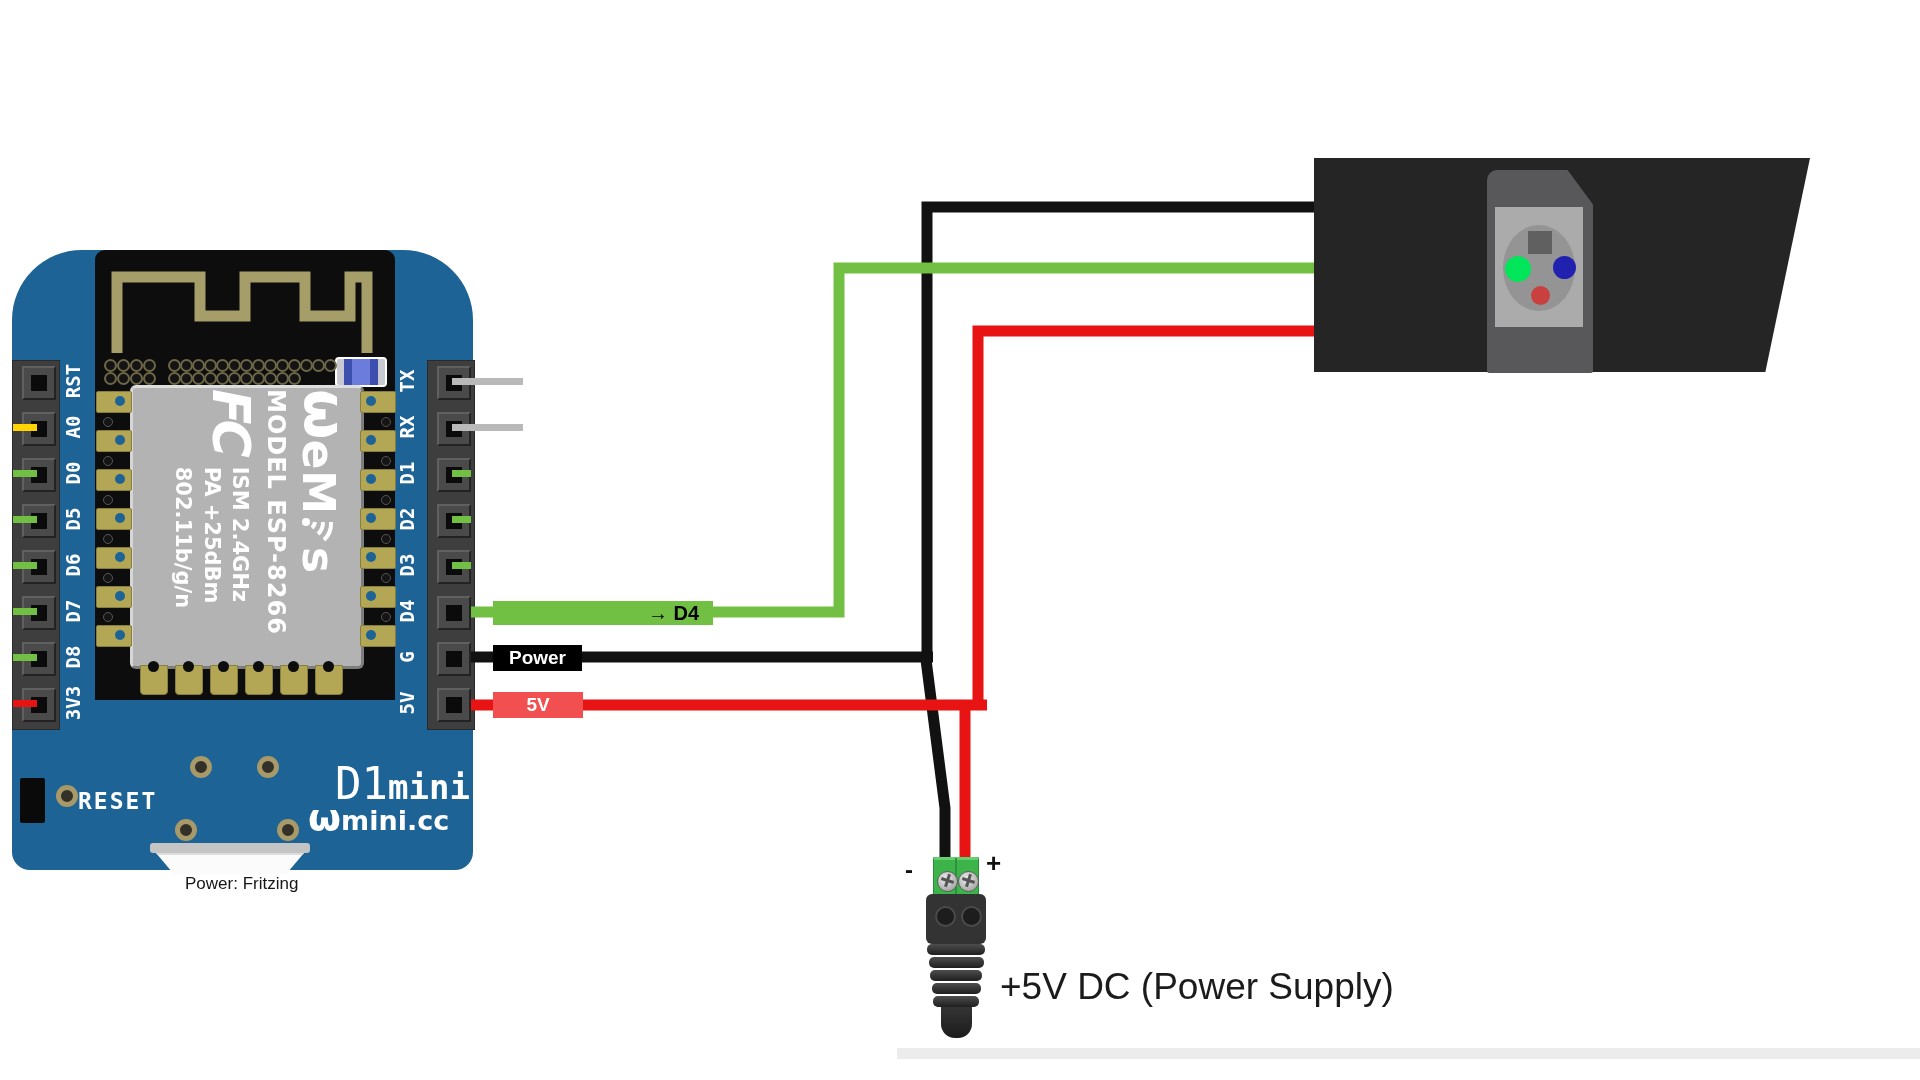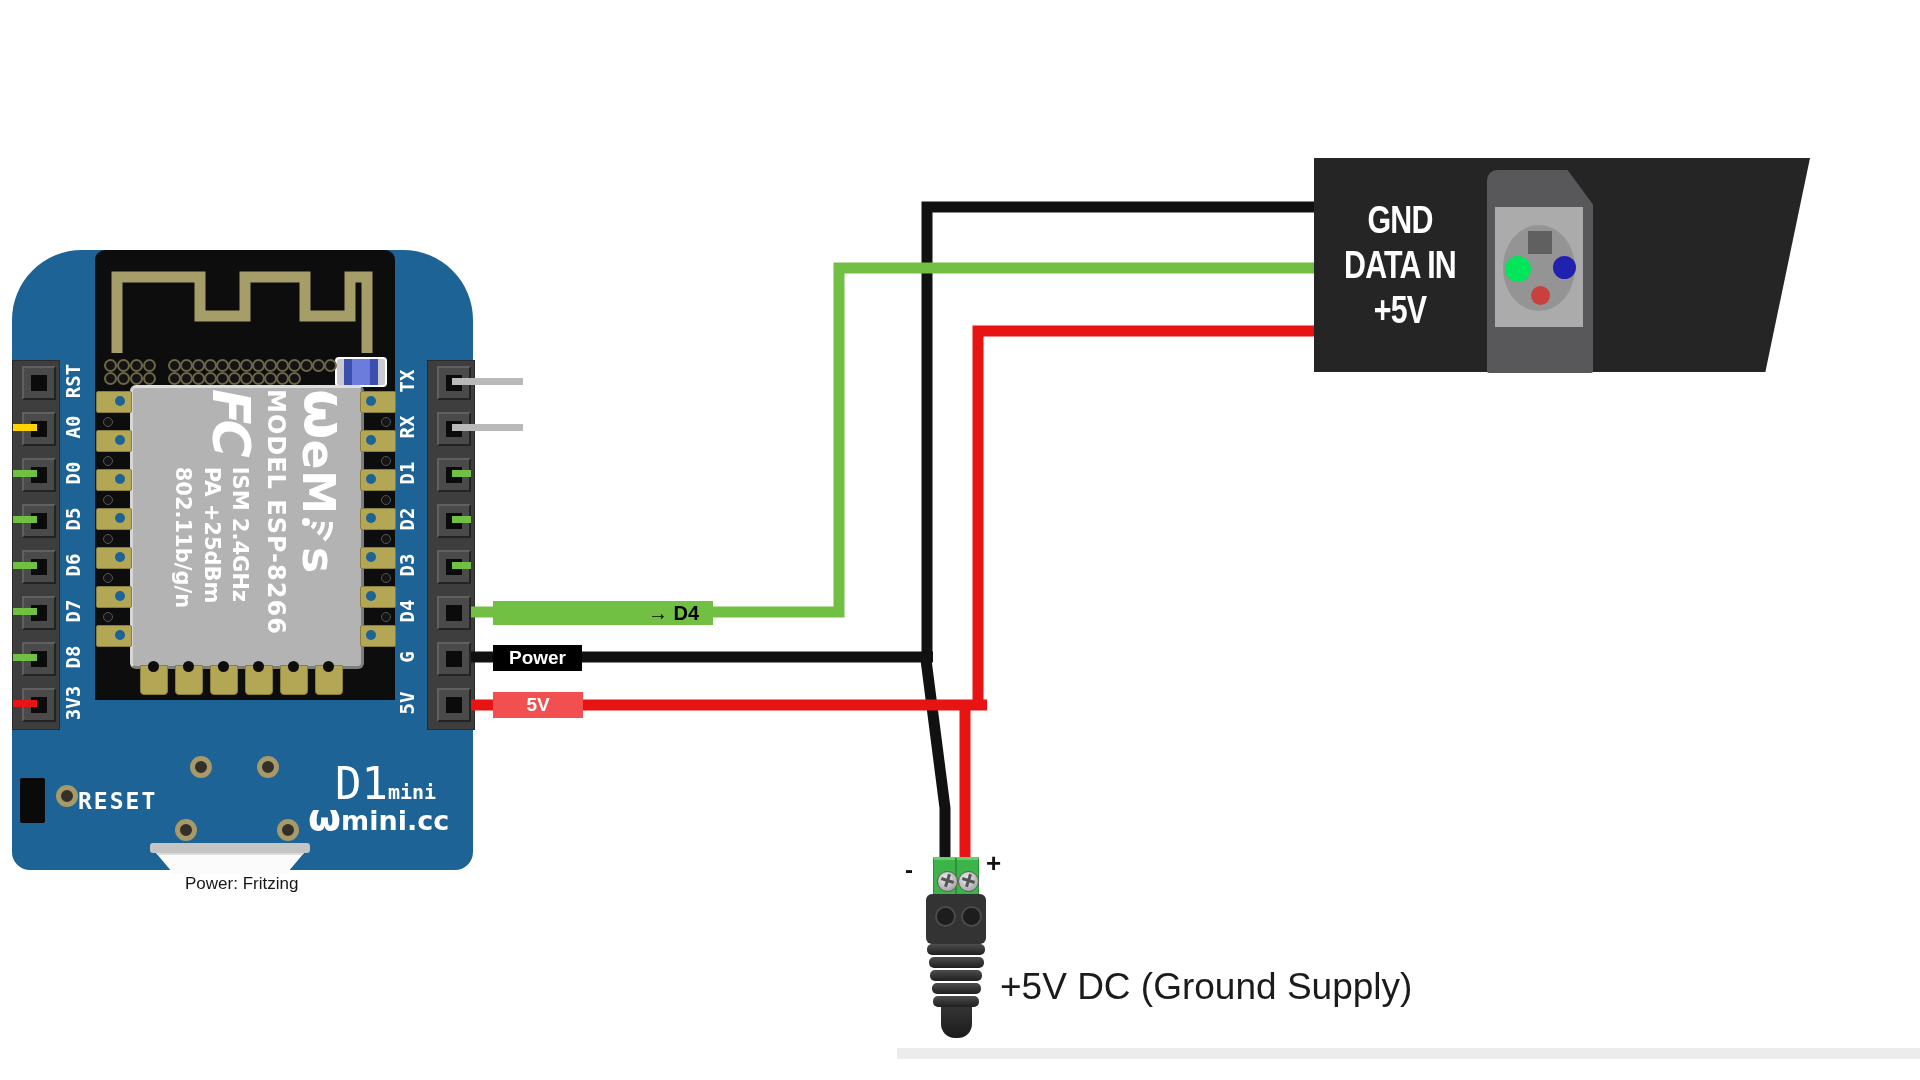--- a/index.html
+++ b/index.html
@@ -46,21 +46,21 @@
   .via{position:absolute;width:8px;height:8px;border-radius:50%;background:#151515;border:1px solid #555;}
   .bpad{position:absolute;width:26px;height:28px;background:#b3a655;border:1px solid #887e3e;border-radius:0 0 4px 4px;}
   .bnotch{position:absolute;left:7px;top:-5px;width:11px;height:11px;border-radius:50%;background:#0d0d0d;}
   .hole{position:absolute;width:12px;height:12px;border-radius:50%;background:#33302a;border:5px solid #a89968;}
   #reset-btn{left:20px;top:778px;width:25px;height:45px;background:#0a0a0a;border-radius:2px;}
   #reset-label{left:78px;top:788px;color:#fff;font-family:"DejaVu Sans Mono",monospace;
                font-size:23px;font-weight:bold;letter-spacing:2px;}
   #board-name{left:335px;top:758px;color:#fff;display:flex;align-items:baseline;
               font-family:"DejaVu Sans Mono",monospace;}
   #board-name .big{font-size:44px;font-weight:normal;}
-  #board-name .small{font-size:20px;font-weight:bold;}
+  #board-name .small{font-size:34px;font-weight:bold;}
   #board-site{left:308px;top:798px;color:#fff;display:flex;align-items:baseline;
               font-family:"DejaVu Sans",sans-serif;font-weight:bold;}
   #board-site .omega{font-size:38px;line-height:1;}
   #board-site .rest{font-size:27px;}
   #usb-bar{left:150px;top:843px;width:160px;height:10px;background:#c4c4c4;border-radius:3px;}
   #usb-body{left:156px;top:853px;width:148px;height:19px;background:#fbfbfb;
             clip-path:polygon(0 0,100% 0,88% 100%,12% 100%);border-top:2px solid #dcdcdc;}
   #source-note{left:185px;top:874px;color:#161616;font-size:17px;}
 
   
@@ -174,25 +174,20 @@
       <polyline points="452,705 987,705"></polyline>
       <polyline points="965,702 965,860"></polyline>
     </g>
   </svg>
 
   <div class="abs" id="d4-box">→  D4</div>
   <div class="abs" id="ground-box">Power</div>
   <div class="abs" id="fivev-box">5V</div>
 
   <div class="abs" id="led-block"></div>
-  <div class="abs" id="led-text">
-    <div>GND</div>
-    <div>DATA IN</div>
-    <div>+5V</div>
-  </div>
   <div class="abs" id="xlr-strip"></div>
   <div class="abs" id="xlr-panel"></div>
   <div class="abs" id="xlr-oval"></div>
   <div class="abs" id="xlr-key"></div>
   <div class="abs xlr-dot" style="left:1505px;top:256px;width:26px;height:26px;background:#00e55a;"></div>
   <div class="abs xlr-dot" style="left:1553px;top:256px;width:23px;height:23px;background:#2121b0;"></div>
   <div class="abs xlr-dot" style="left:1531px;top:286px;width:19px;height:19px;background:#c8413f;"></div>
 
   <div class="abs" id="ps-terminal"></div>
   <div class="abs" id="ps-term-div"></div>
@@ -204,21 +199,21 @@
       <div class="scr-v"></div>
       <div class="scr-h"></div>
     </div>
   <div class="abs" id="ps-minus">-</div>
   <div class="abs" id="ps-plus">+</div>
   <div class="abs" id="ps-body"></div>
   <div class="abs ps-ind" style="left:935px;top:906px;"></div>
   <div class="abs ps-ind" style="left:961px;top:906px;"></div>
   <div id="ribs-layer"></div>
   <div class="abs" id="ps-tip"></div>
-  <div class="abs" id="ps-caption">+5V DC (Ground Supply)</div>
+  <div class="abs" id="ps-caption">+5V DC (Power Supply)</div>
   <div class="abs" id="bottom-band"></div>
 
 <div class="socket" style="position:absolute;left:22px;top:366px;">
       <div class="pinsq"></div>
     </div>
     <div class="socket" style="position:absolute;left:437px;top:366px;">
       <div class="pinsq"></div>
     </div>
     <div class="stub" style="position:absolute;left:452px;top:378px;width:71px;background:#b9b9b9;"></div>
     <div class="pinlabel" style="position:absolute;left:51px;top:371px;">RST</div>

